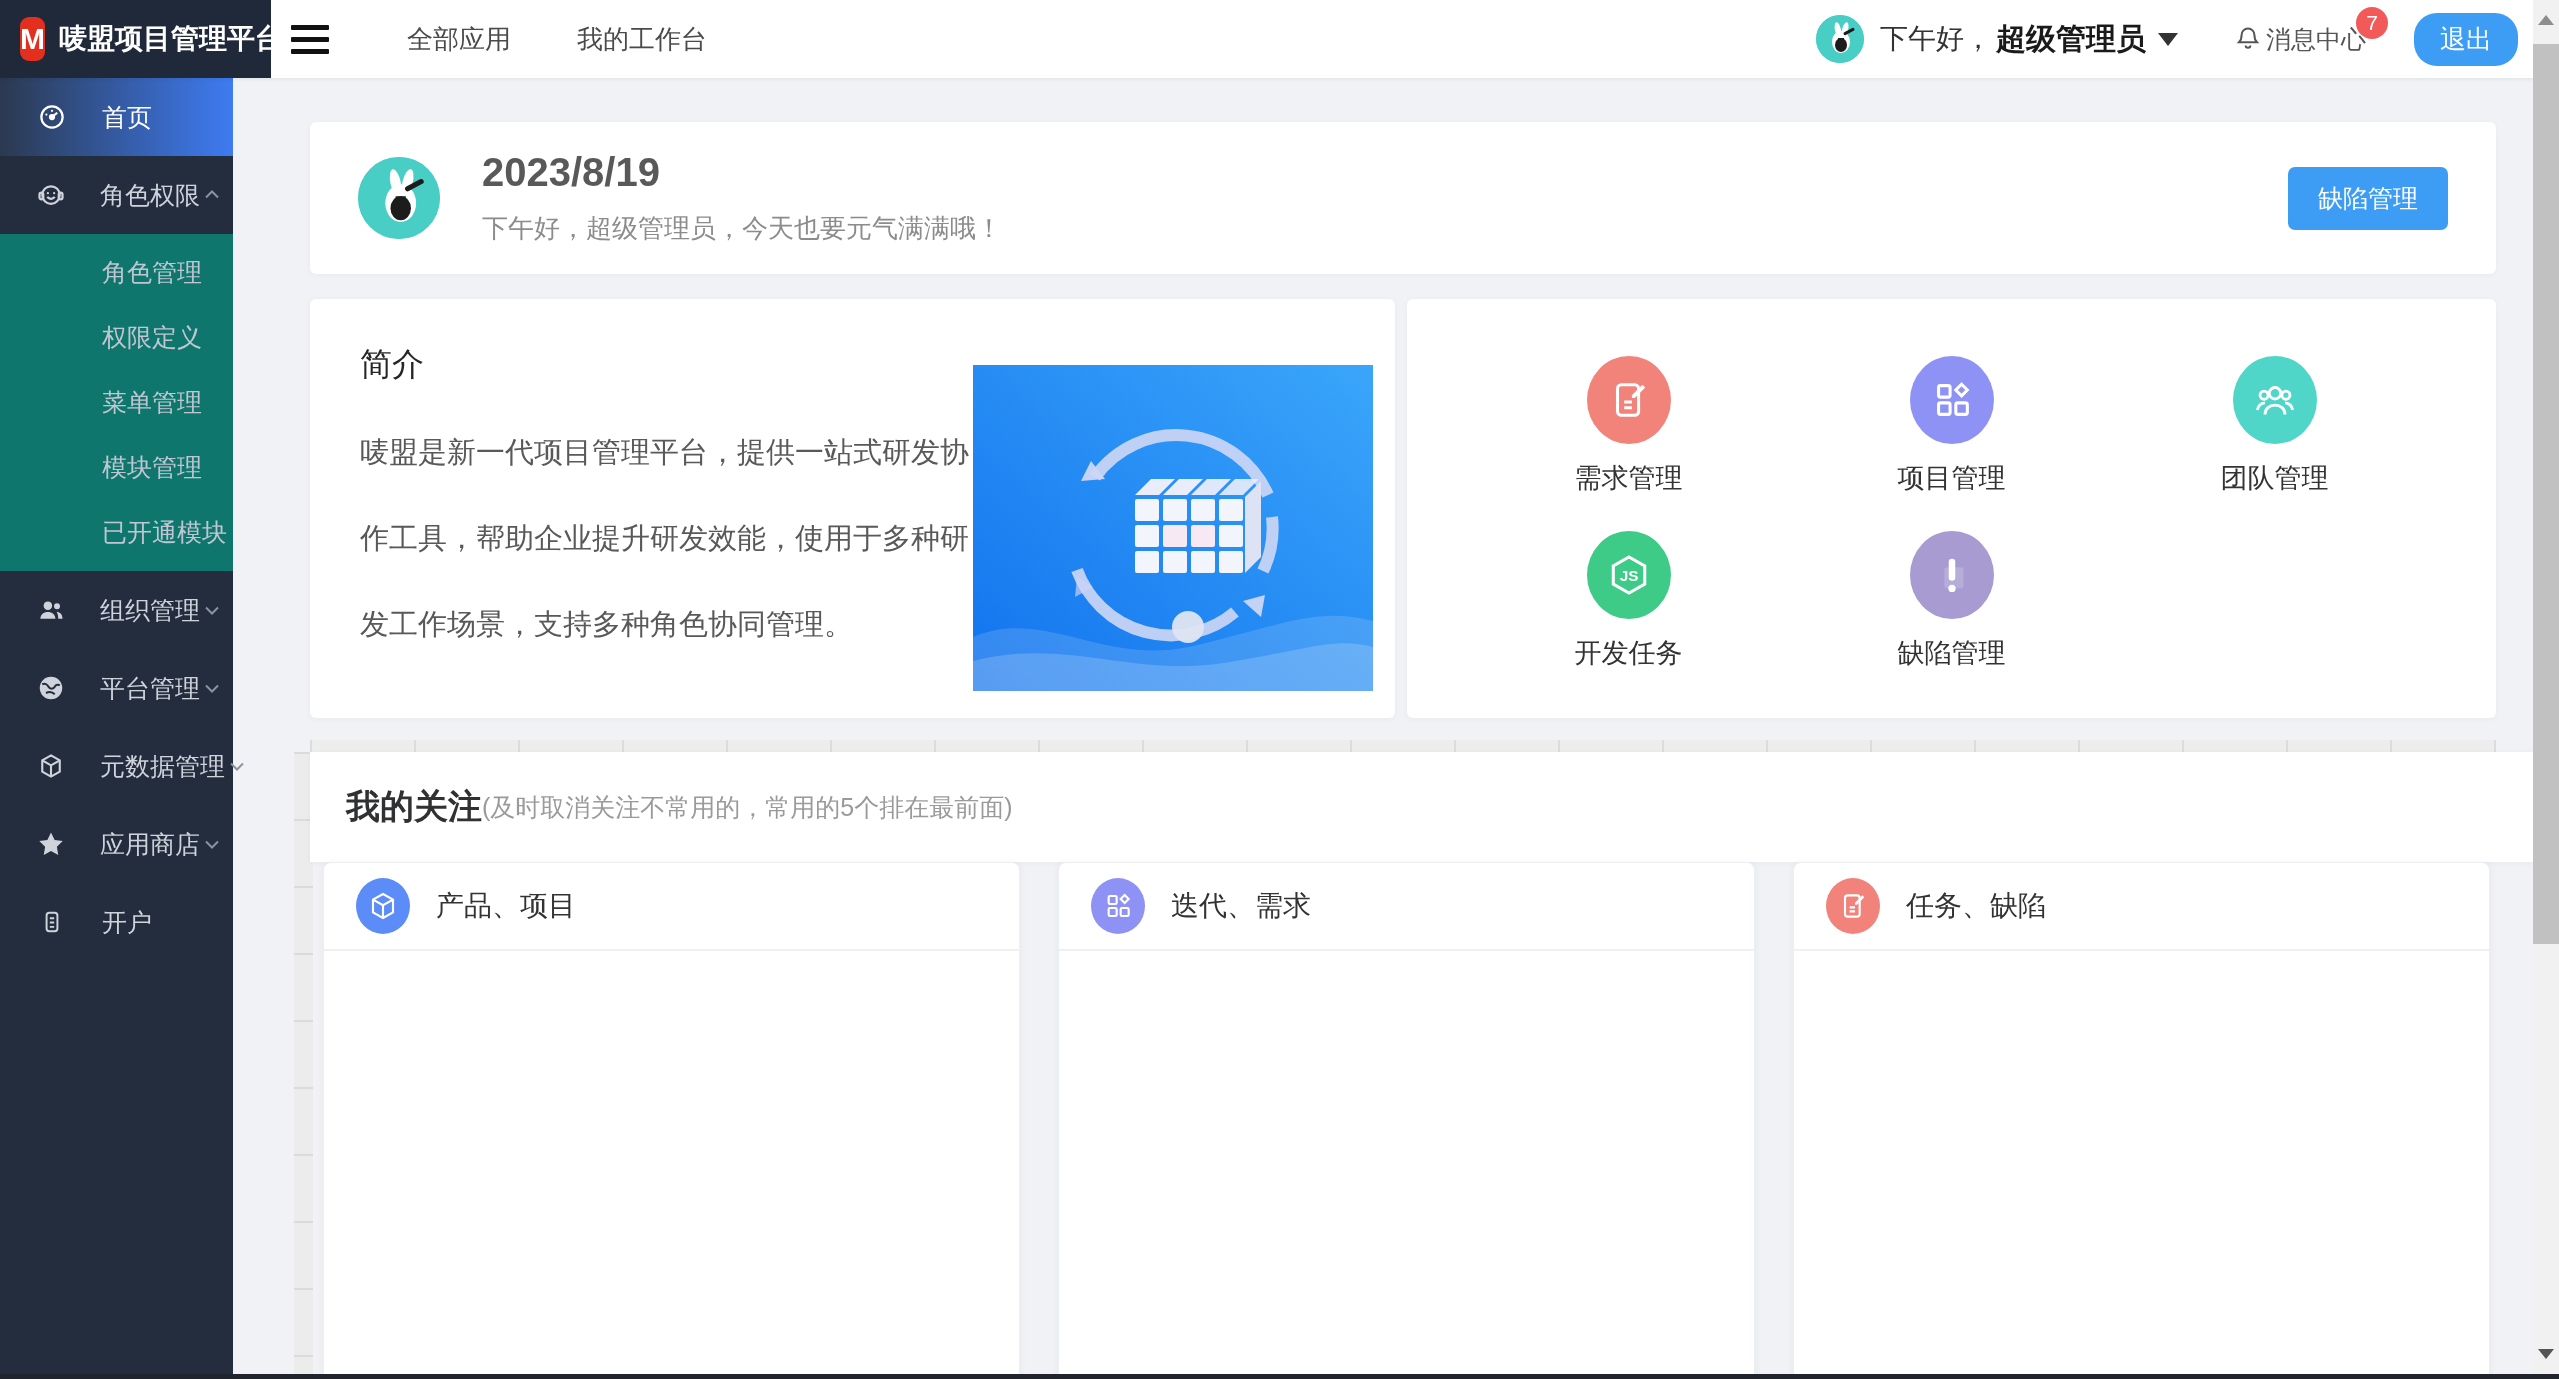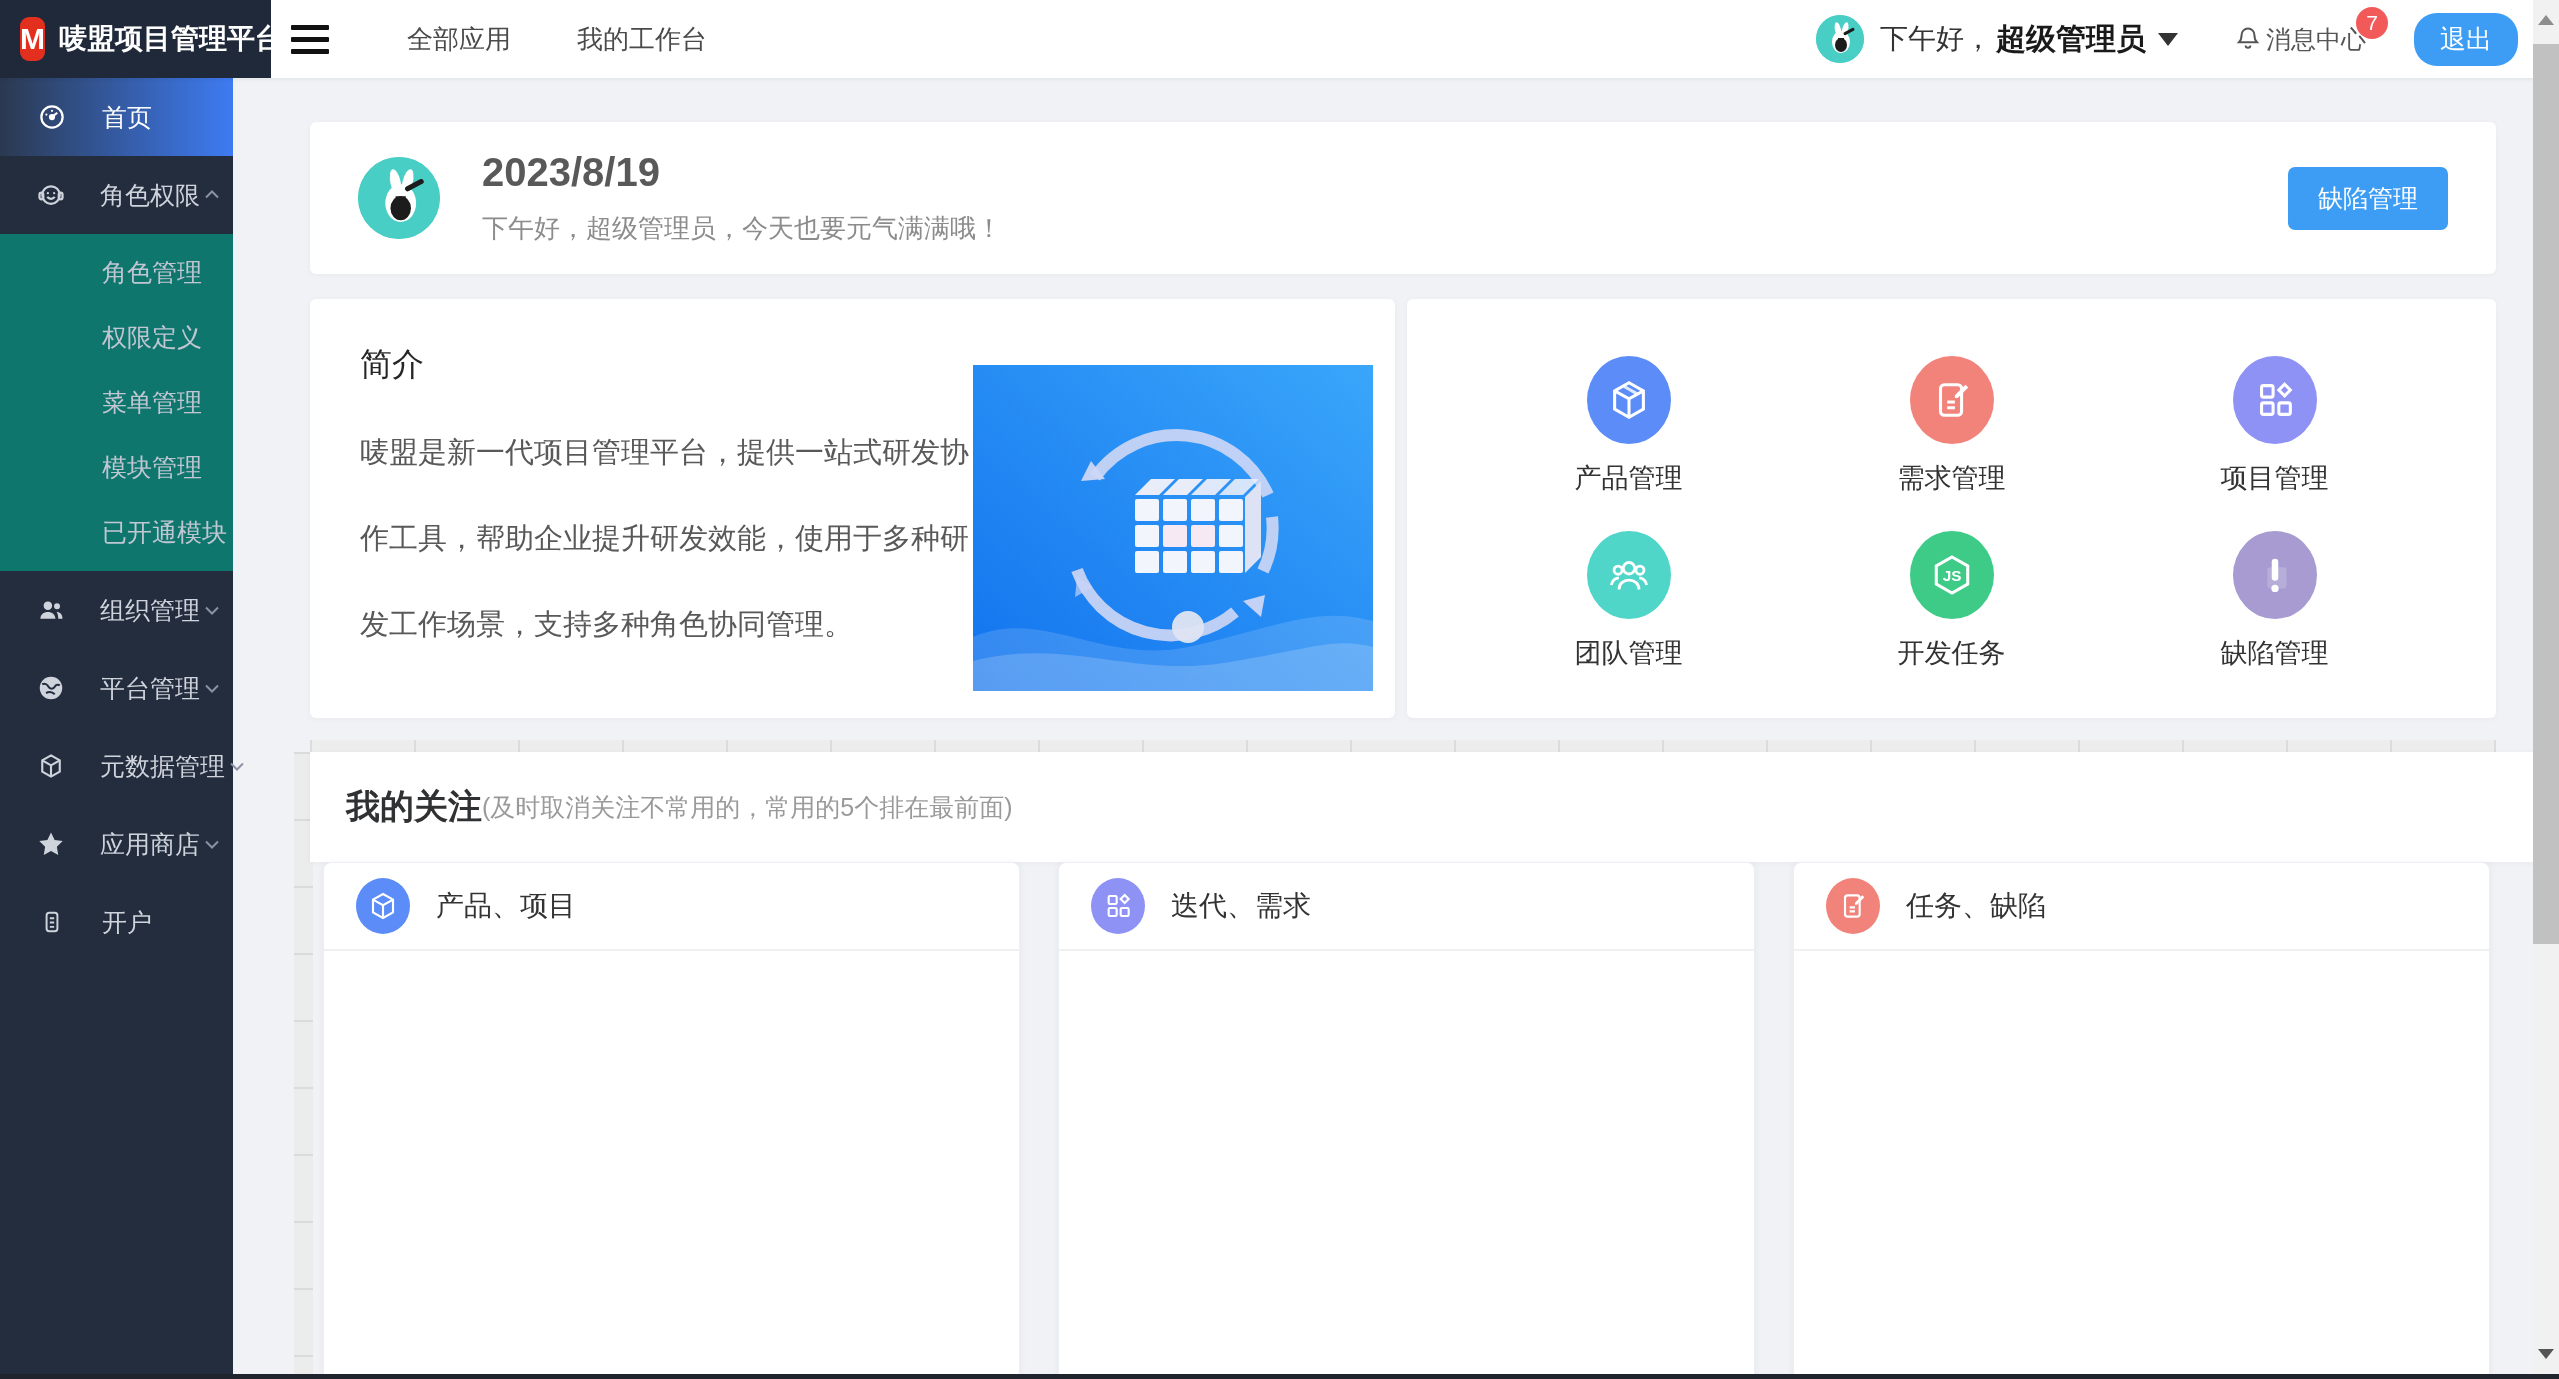--- a/index.html
+++ b/index.html
@@ -320,30 +320,20 @@
             <rect x="72" y="94" width="24" height="22" rx="2"></rect>
             <rect x="100" y="94" width="24" height="22" rx="2"></rect>
         </g>
       </g>
     </svg>
   </div>
 
   <div class="card modules-card">
     <div class="modules-grid">
 
-      <div class="module-cell">
-        <div class="module-circle c-blue">
-          <svg width="46" height="46" viewBox="0 0 24 24" fill="none" stroke="#fff" stroke-width="1.6">
-            <path d="M12 3l7.5 4.2v9.6L12 21l-7.5-4.2V7.2z"></path>
-              <path d="M4.5 7.2l7.5 4.2 7.5-4.2M12 11.4V21"></path>
-              <path d="M9 4.7l7.5 4.2" opacity=".8"></path>
-          </svg>
-        </div>
-        <div class="module-label">产品管理</div>
-      </div>
 
       <div class="module-cell">
         <div class="module-circle c-salmon">
           <svg width="46" height="46" viewBox="0 0 24 24" fill="none" stroke="#fff" stroke-width="1.6">
             <rect x="6" y="4" width="11" height="16" rx="2"></rect>
               <path d="M9.5 13h4M9.5 16h4"></path>
               <path d="M13.5 9.5L19 4l1.5 1.5-5.5 5.5h-1.5z" fill="#fff" stroke="none"></path>
           </svg>
         </div>
         <div class="module-label">需求管理</div>

